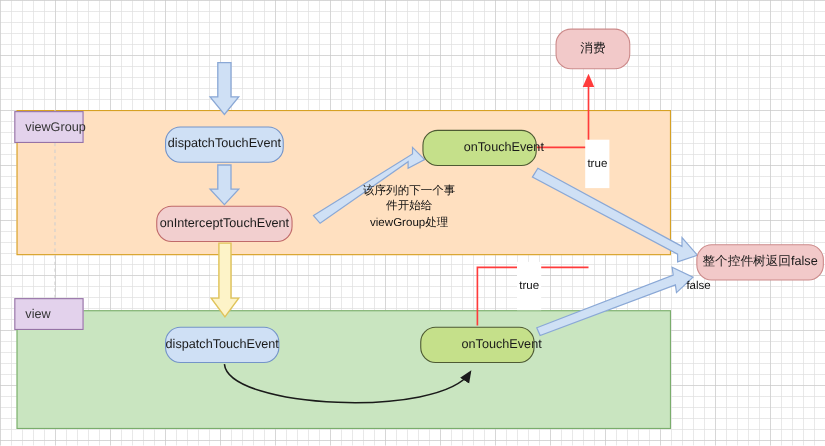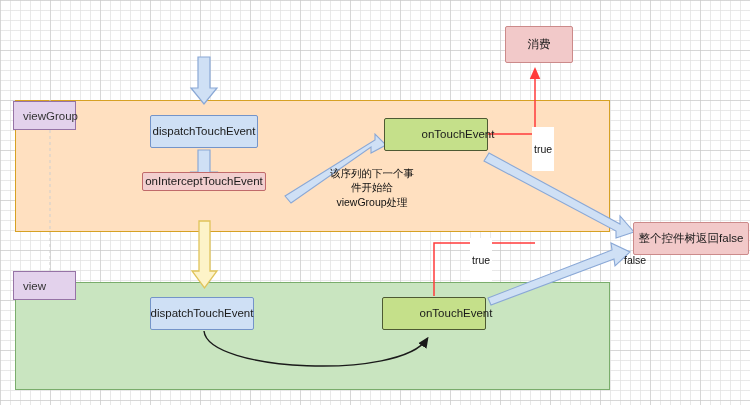--- a/index.html
+++ b/index.html
@@ -29,29 +29,29 @@
 
   .section-tag{position:absolute;box-sizing:border-box;
     background:#e3d2ec;border:1.4px solid #9673a6;
     color:#333;font-size:11.5px;display:flex;align-items:center;
     padding-left:9px;z-index:6;}
   #tag-viewgroup{left:13px;top:101px;width:63px;height:29px;}
   #tag-view{left:13px;top:271px;width:63px;height:29px;}
 
   .node{position:absolute;box-sizing:border-box;display:flex;
     align-items:center;justify-content:center;text-align:center;
-    border-radius:2px;font-size:11.5px;color:#1a1a1a;z-index:5;
+    border-radius:14px;font-size:11.5px;color:#1a1a1a;z-index:5;
     line-height:1.25;}
   .n-blue{background:#cfe0f5;border:1.4px solid #7494c9;}
   .n-red{background:#f2cfcf;border:1.4px solid #c06a6a;}
   .n-green{background:#c5e08a;border:1.5px solid #4e5a33;padding-left:44px;}
   .n-pink{background:#f2c9c9;border:1.4px solid #cc8a8a;}
 
   #n-vg-dispatch{left:150px;top:115px;width:108px;height:33px;}
-  #n-vg-intercept{left:142px;top:172px;width:124px;height:19px;}
+  #n-vg-intercept{left:142px;top:187px;width:124px;height:33px;}
   #n-vg-touch{left:384px;top:118px;width:104px;height:33px;}
   #n-view-dispatch{left:150px;top:297px;width:104px;height:33px;}
   #n-view-touch{left:382px;top:297px;width:104px;height:33px;}
   #n-consume{left:505px;top:26px;width:68px;height:37px;}
   #n-falsebox{left:633px;top:222px;width:116px;height:33px;}
 
   .edge-label{position:absolute;font-size:10.5px;color:#111;
     background:#ffffff;padding:16px 2px;z-index:7;white-space:nowrap;}
   #lbl-true-top{left:532px;top:127px;}
   #lbl-true-bottom{left:470px;top:238px;}

